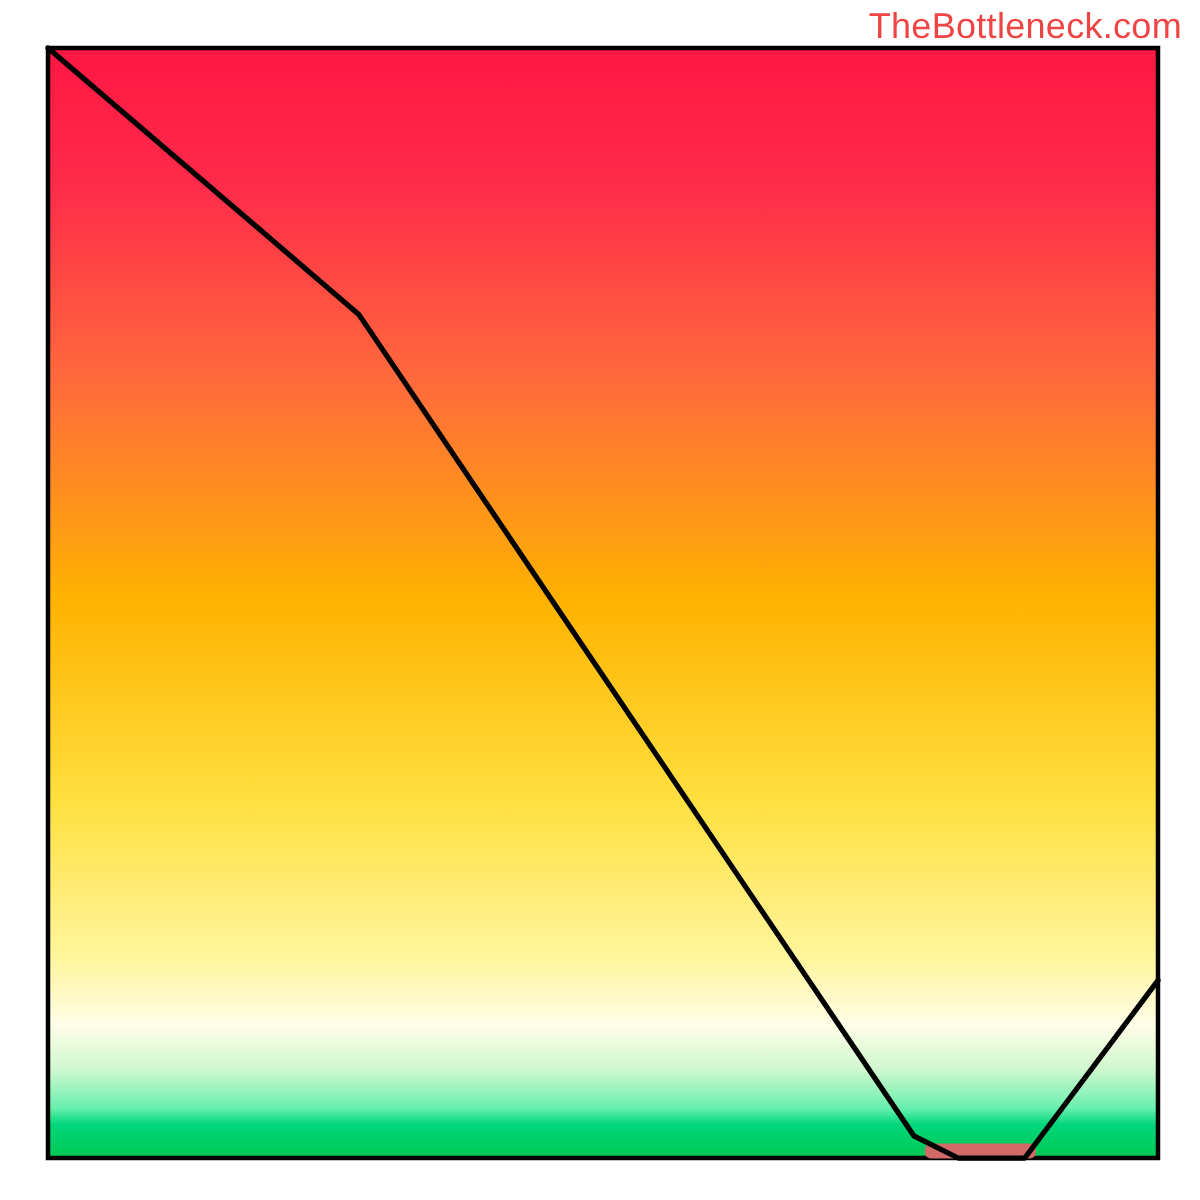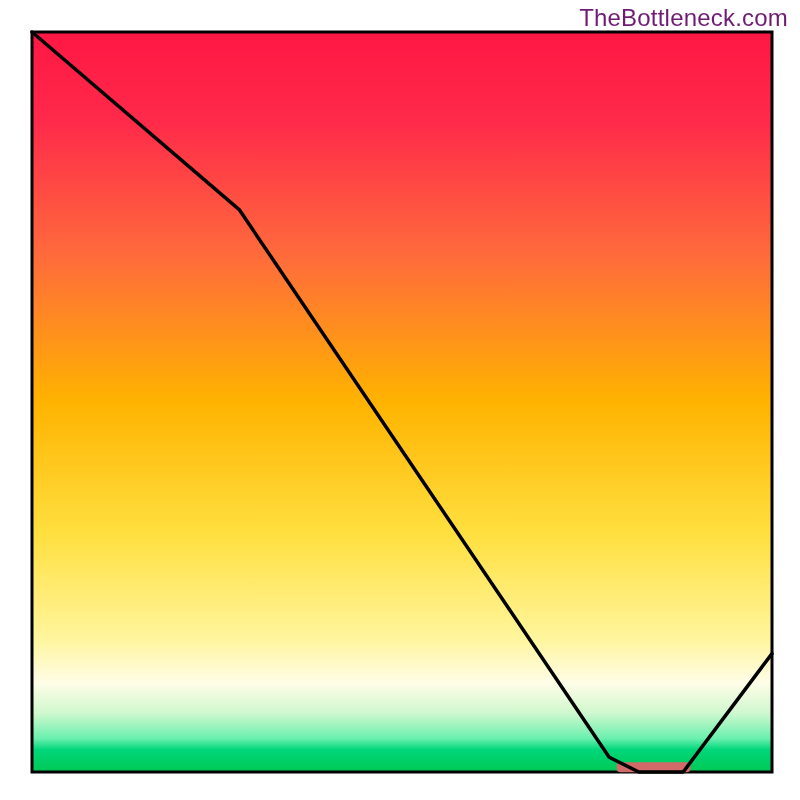--- a/index.html
+++ b/index.html
@@ -13,21 +13,21 @@
   }
   .container {
     position: relative;
     width: 800px;
     height: 800px;
   }
   .watermark {
     position: absolute;
     top: 4px;
     right: 12px;
-    color: #701a75;
+    color: #ef4444;
     font-size: 24px;
     font-weight: 500;
     letter-spacing: 0.2px;
     z-index: 10;
   }
   svg.chart {
     display: block;
   }
 </style>
 </head>

